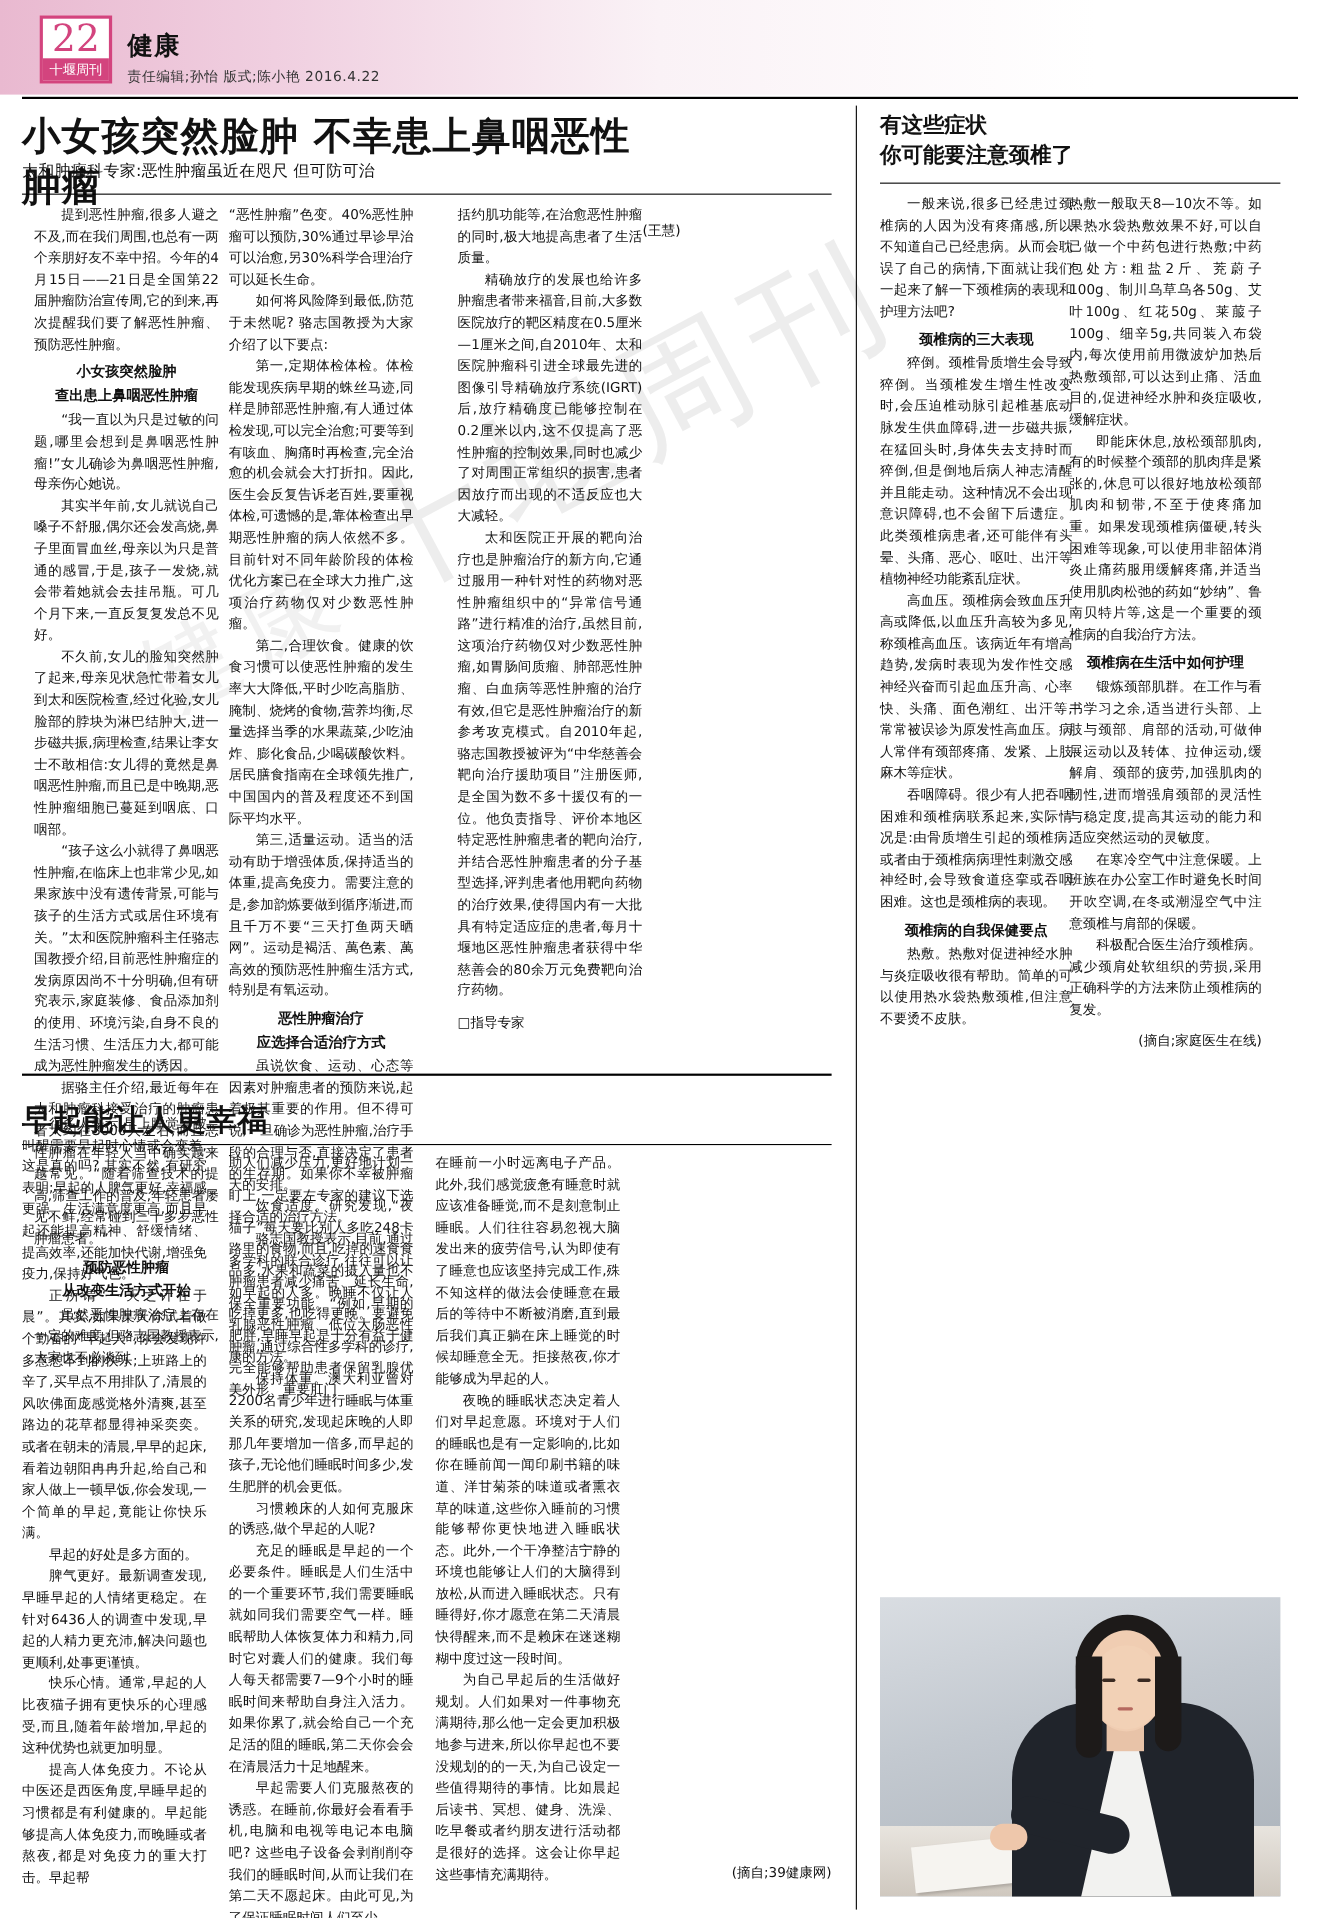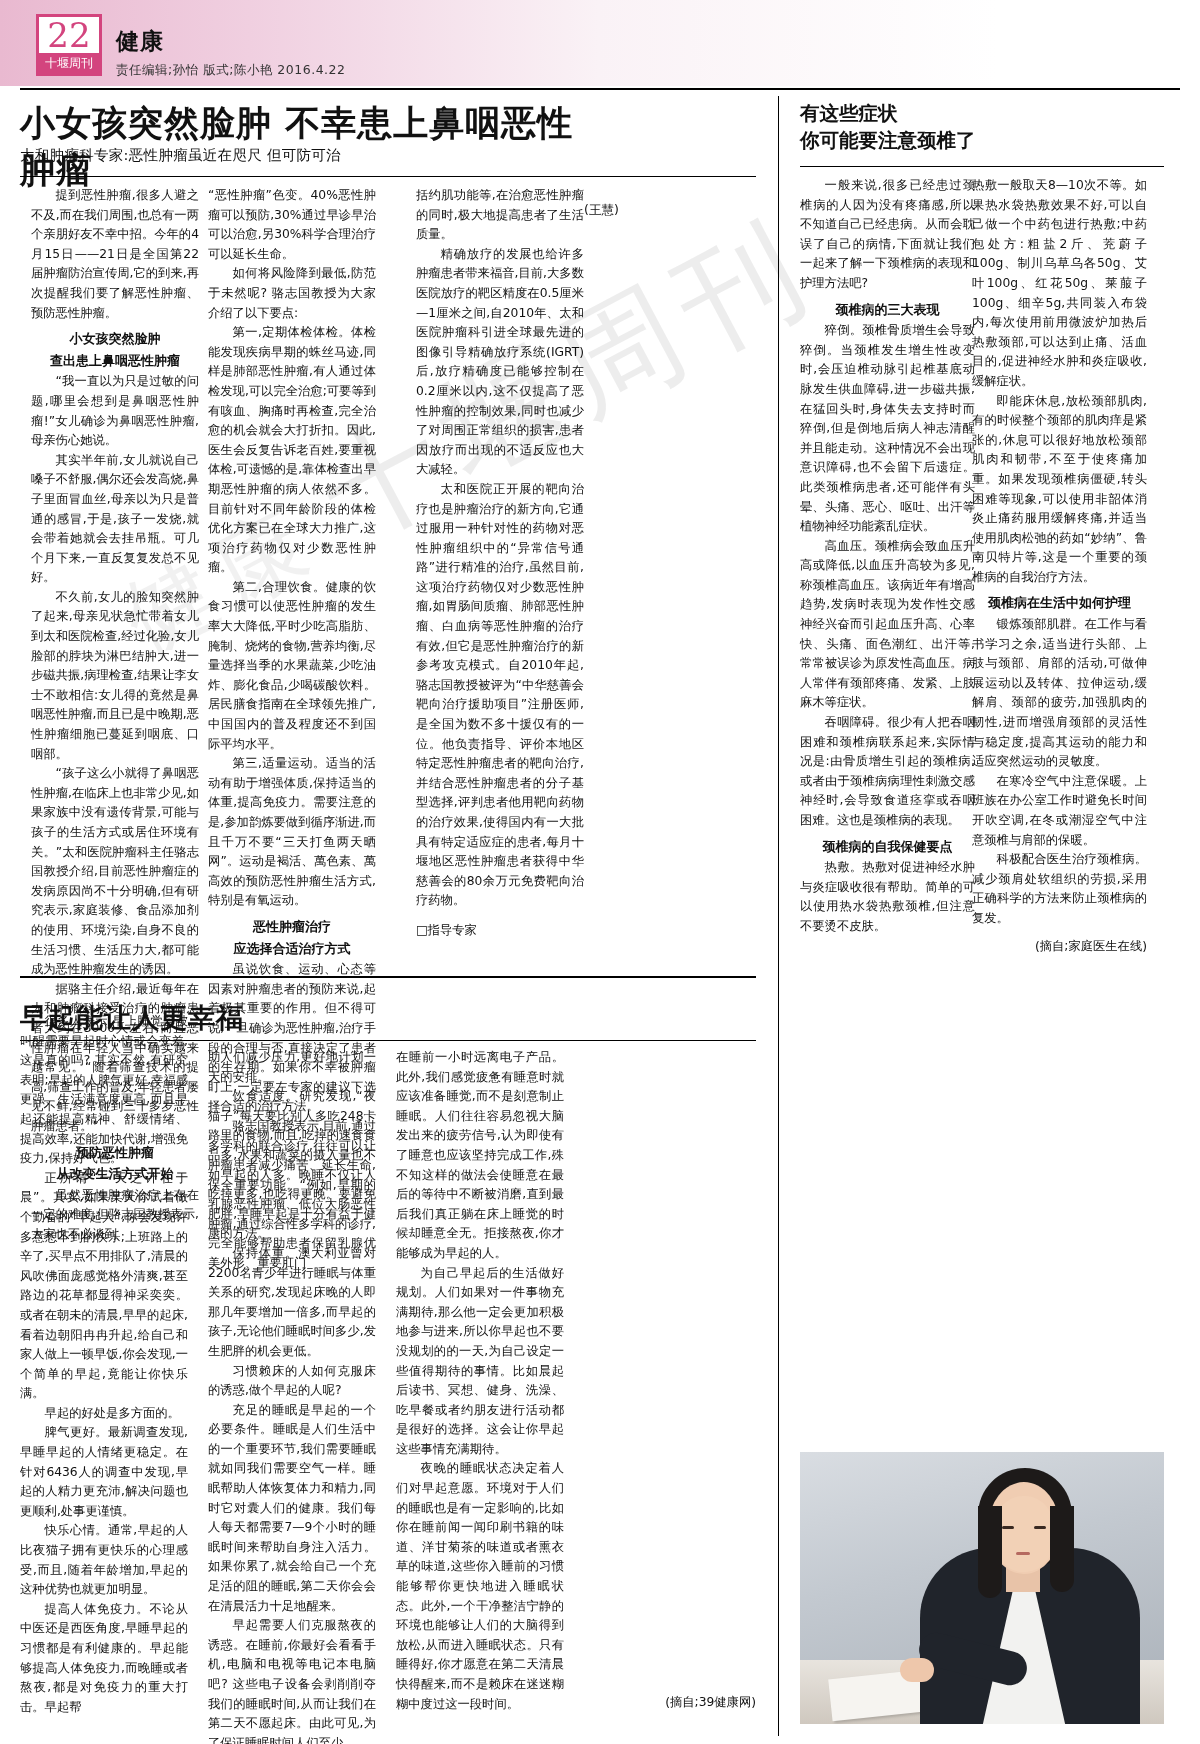--- a/index.html
+++ b/index.html
@@ -265,22 +265,22 @@
 <div class="col" id="b2">
   <p class="noind">助人们减少压力,更好地计划一天的安排。</p>
   <p>饮食适度。研究发现,“夜猫子”每天要比别人多吃248卡路里的食物,而且,吃掉的速食食品多,水果和蔬菜的摄入量也不如早起的人多。晚睡不仅让人吃掉更多,也吃得更晚。要避免肥胖,早睡早起是十分有益于健康的方法。</p>
   <p>保持体重。澳大利亚曾对2200名青少年进行睡眠与体重关系的研究,发现起床晚的人即那几年要增加一倍多,而早起的孩子,无论他们睡眠时间多少,发生肥胖的机会更低。</p>
   <p>习惯赖床的人如何克服床的诱惑,做个早起的人呢?</p>
   <p>充足的睡眠是早起的一个必要条件。睡眠是人们生活中的一个重要环节,我们需要睡眠就如同我们需要空气一样。睡眠帮助人体恢复体力和精力,同时它对囊人们的健康。我们每人每天都需要7—9个小时的睡眠时间来帮助自身注入活力。如果你累了,就会给自己一个充足活的阻的睡眠,第二天你会会在清晨活力十足地醒来。</p>
   <p>早起需要人们克服熬夜的诱惑。在睡前,你最好会看看手机,电脑和电视等电记本电脑吧? 这些电子设备会剥削削夺我们的睡眠时间,从而让我们在第二天不愿起床。由此可见,为了保证睡眠时间人们至少</p>
 </div>
 <div class="col" id="b3">
   <p class="noind">在睡前一小时远离电子产品。此外,我们感觉疲惫有睡意时就应该准备睡觉,而不是刻意制止睡眠。人们往往容易忽视大脑发出来的疲劳信号,认为即使有了睡意也应该坚持完成工作,殊不知这样的做法会使睡意在最后的等待中不断被消磨,直到最后我们真正躺在床上睡觉的时候却睡意全无。拒接熬夜,你才能够成为早起的人。</p>
+  <p>夜晚的睡眠状态决定着人们对早起意愿。环境对于人们的睡眠也是有一定影响的,比如你在睡前闻一闻印刷书籍的味道、洋甘菊茶的味道或者熏衣草的味道,这些你入睡前的习惯能够帮你更快地进入睡眠状态。此外,一个干净整洁宁静的环境也能够让人们的大脑得到放松,从而进入睡眠状态。只有睡得好,你才愿意在第二天清晨快得醒来,而不是赖床在迷迷糊糊中度过这一段时间。</p>
   <p>为自己早起后的生活做好规划。人们如果对一件事物充满期待,那么他一定会更加积极地参与进来,所以你早起也不要没规划的的一天,为自己设定一些值得期待的事情。比如晨起后读书、冥想、健身、洗澡、吃早餐或者约朋友进行活动都是很好的选择。这会让你早起这些事情充满期待。</p>
-  <p>夜晚的睡眠状态决定着人们对早起意愿。环境对于人们的睡眠也是有一定影响的,比如你在睡前闻一闻印刷书籍的味道、洋甘菊茶的味道或者熏衣草的味道,这些你入睡前的习惯能够帮你更快地进入睡眠状态。此外,一个干净整洁宁静的环境也能够让人们的大脑得到放松,从而进入睡眠状态。只有睡得好,你才愿意在第二天清晨快得醒来,而不是赖床在迷迷糊糊中度过这一段时间。</p>
 </div>
 <div class="col" id="b4"></div>
 <div class="src1">(摘自;39健康网)</div>
 
 <div class="rcol-head">
   <div>有这些症状</div>
   <div>你可能要注意颈椎了</div>
 </div>
 <div class="rule-h" style="left:800px; top:166px; width:364px; height:1px;"></div>
 

